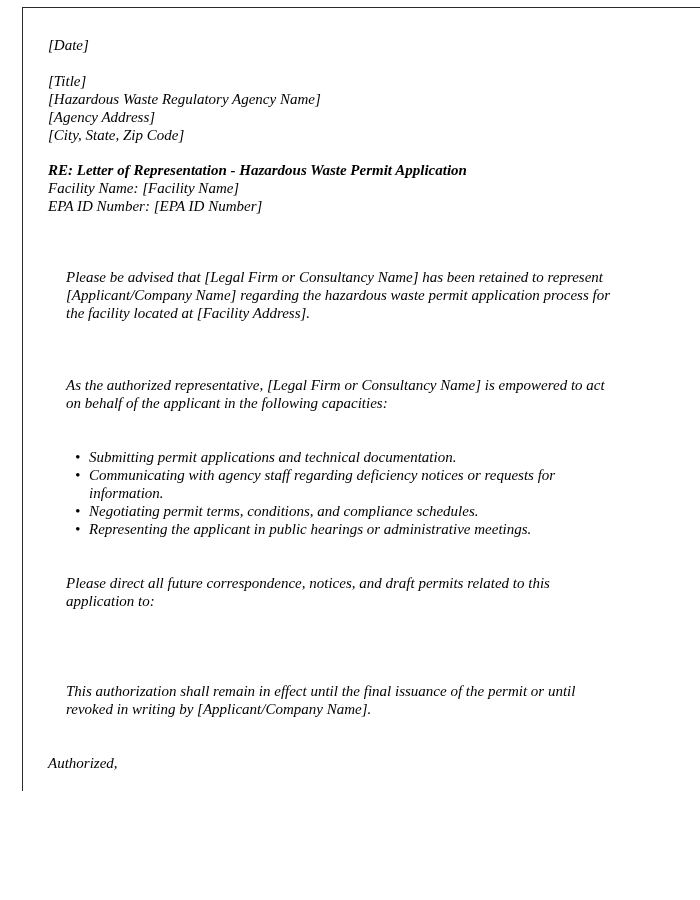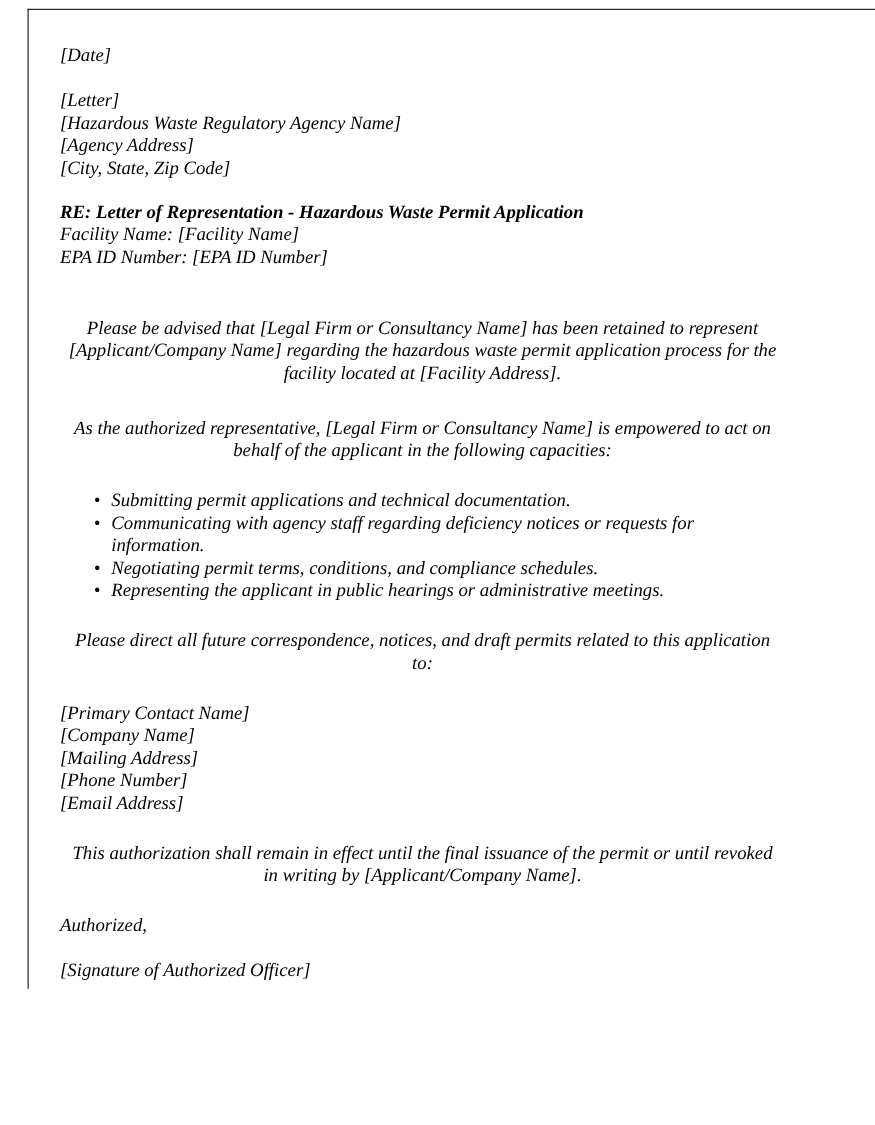--- a/index.html
+++ b/index.html
@@ -54,23 +54,23 @@
     margin: 0 0 0 0;
   }
 
   .line {
     margin: 0;
     padding: 0;
     white-space: pre-wrap;
   }
 
   .para {
-    margin: 4px;
+    margin: 18px;
     padding: 0;
-    text-align: center;
+    text-align: left;
   }
 
   .spacer-sm { height: 18px; }
   .spacer-md { height: 17px; }
 
   .re-heading {
     font-weight: bold;
     margin: 0;
   }
 
@@ -99,21 +99,21 @@
   <div class="document-page">
     <div class="letter-body">
 
       <div class="block">
         <p class="line">[Date]</p>
       </div>
 
       <div class="spacer-sm"></div>
 
       <div class="block">
-        <p class="line">[Letter]</p>
+        <p class="line">[Title]</p>
         <p class="line">[Hazardous Waste Regulatory Agency Name]</p>
         <p class="line">[Agency Address]</p>
         <p class="line">[City, State, Zip Code]</p>
       </div>
 
       <div class="spacer-md"></div>
 
       <div class="block">
         <p class="line re-heading">RE: Letter of Representation - Hazardous Waste Permit Application</p>
         <p class="line">Facility Name: [Facility Name]</p>
@@ -157,27 +157,20 @@
       </ul>
 
       <div class="spacer-sm"></div>
 
       <div class="block">
         <p class="para">Please direct all future correspondence, notices, and draft permits related to this application to:</p>
       </div>
 
       <div class="spacer-sm"></div>
 
-      <div class="block">
-        <p class="line">[Primary Contact Name]</p>
-        <p class="line">[Company Name]</p>
-        <p class="line">[Mailing Address]</p>
-        <p class="line">[Phone Number]</p>
-        <p class="line">[Email Address]</p>
-      </div>
 
       <div class="spacer-sm"></div>
 
       <div class="block">
         <p class="para">This authorization shall remain in effect until the final issuance of the permit or until revoked in writing by [Applicant/Company Name].</p>
       </div>
 
       <div class="spacer-sm"></div>
 
       <div class="block">

